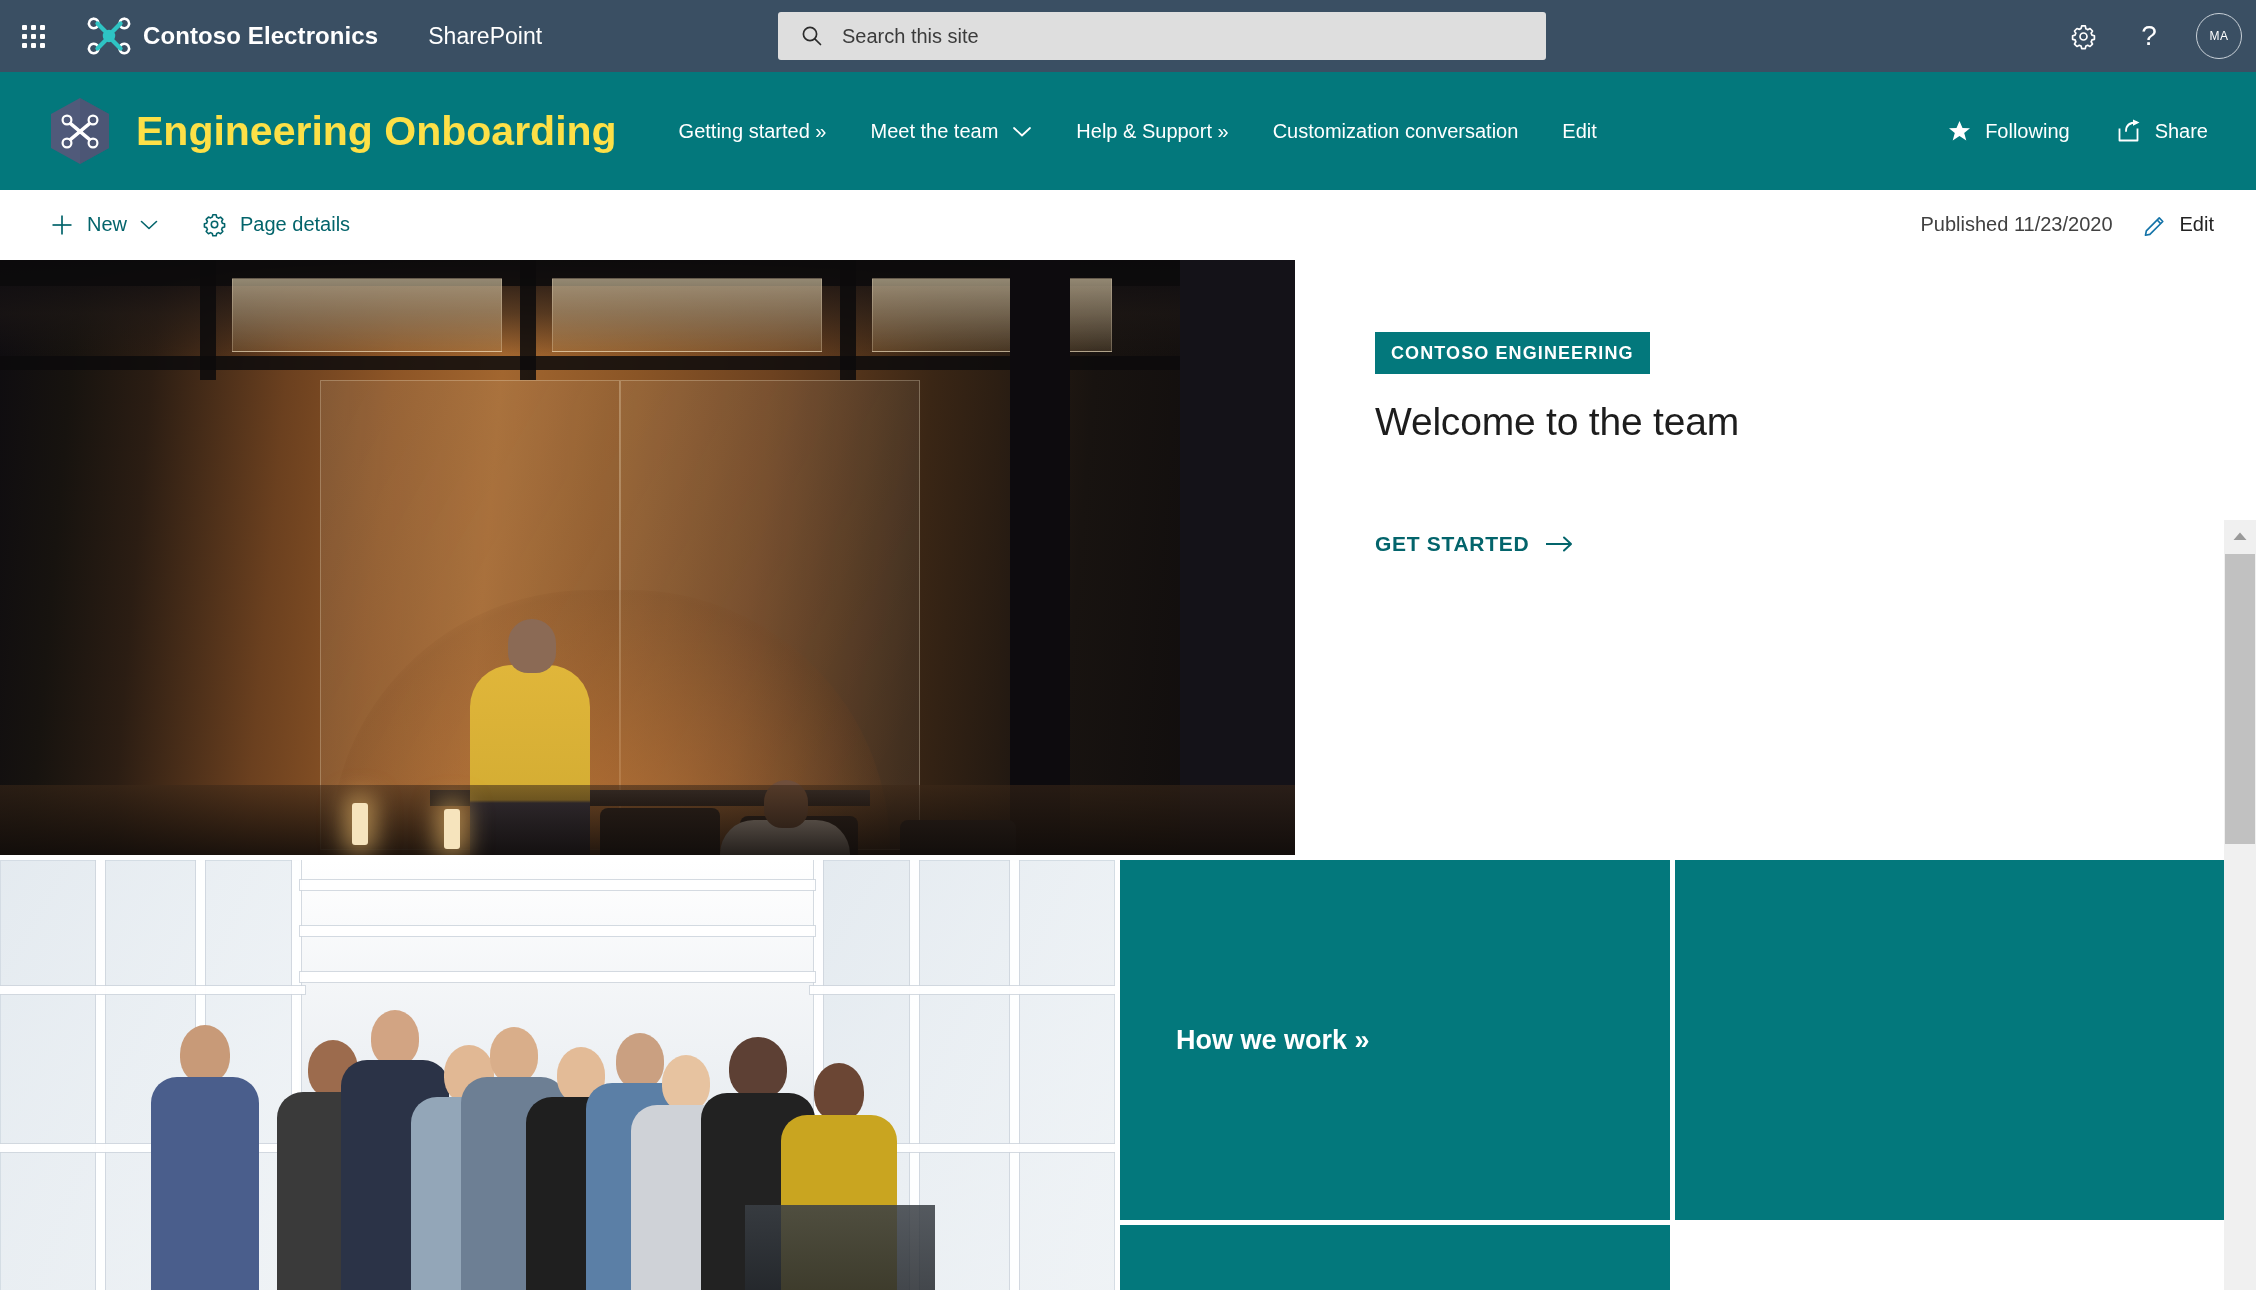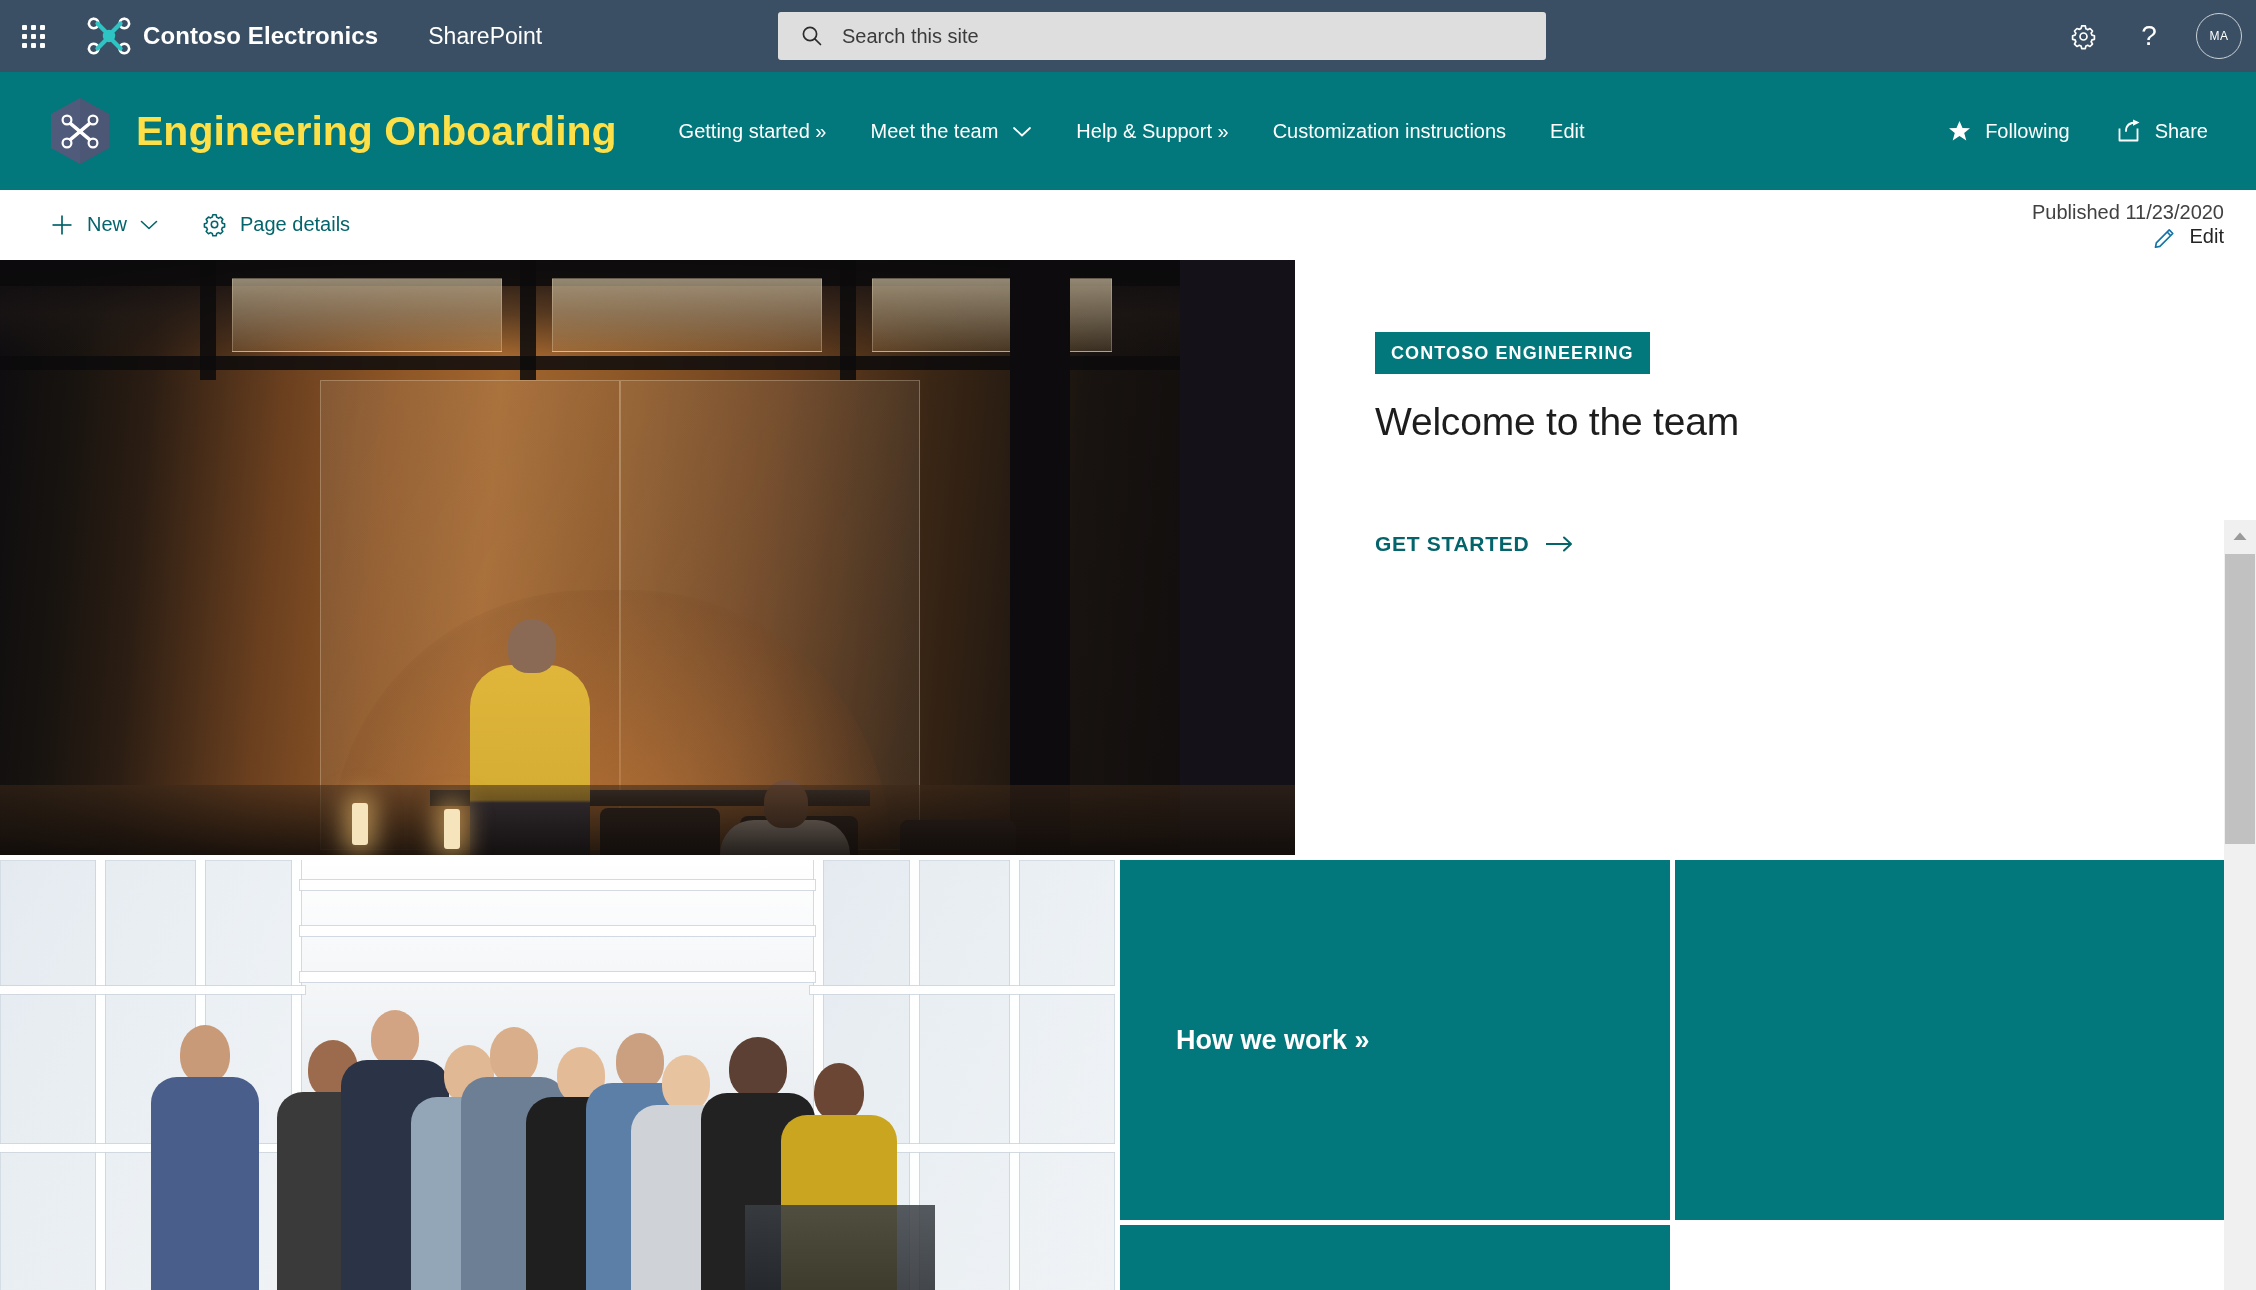--- a/index.html
+++ b/index.html
@@ -163,22 +163,22 @@
     font-size: 20px;
     height: 48px;
     padding: 0 10px;
     margin-right: 24px;
     white-space: nowrap;
     cursor: pointer;
   }
   .cmd-btn .ic { margin-right: 13px; display: inline-flex; align-items: center; }
   .cmd-btn .chev { margin-left: 13px; display: inline-flex; align-items: center; }
   .cmd-right {
-    position: absolute; right: 32px;
-    display: flex; align-items: flex-end; flex-direction: column;
+    position: absolute; right: 42px;
+    display: flex; align-items: center;
   }
   .published-text {
     color: #414141;
     font-size: 20px;
     white-space: nowrap;
   }
   .edit-btn {
     display: flex; align-items: center;
     color: #232323;
     font-size: 20px;
@@ -476,21 +476,21 @@
       <span class="nav-chevron">
         <svg width="20" height="13" viewBox="0 0 20 13">
           <polyline points="2,3 10,10.5 18,3" fill="none" stroke="#ffffff" stroke-width="1.8" stroke-linecap="round" stroke-linejoin="round"></polyline>
         </svg>
       </span>
     </div>
     <div class="nav-item">
       <span>Help &amp; Support »</span>
     </div>
     <div class="nav-item">
-      <span>Customization instructions</span>
+      <span>Customization conversation</span>
     </div>
     <div class="nav-item">
       <span>Edit</span>
     </div>
   </div>
 
   <div class="header-actions">
     <div class="hdr-action">
       <span class="ic">
         <svg width="25" height="24" viewBox="0 0 24 24">

